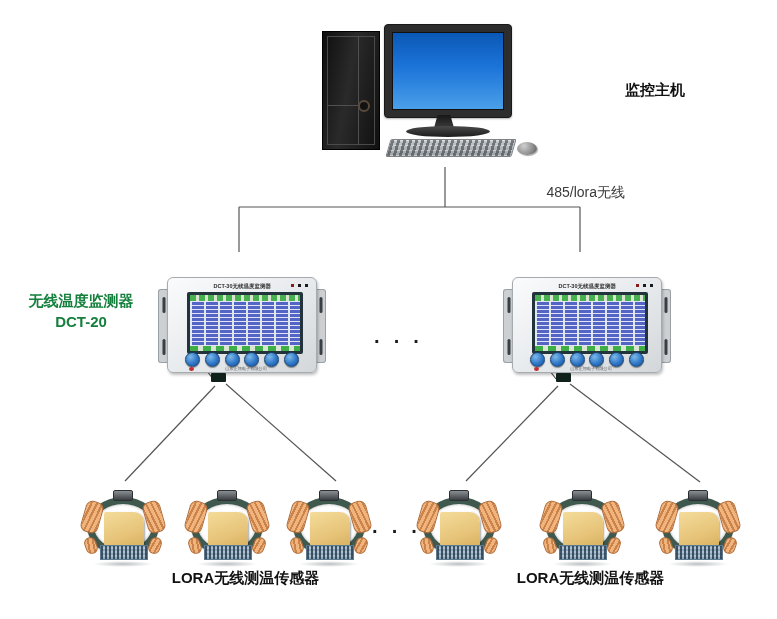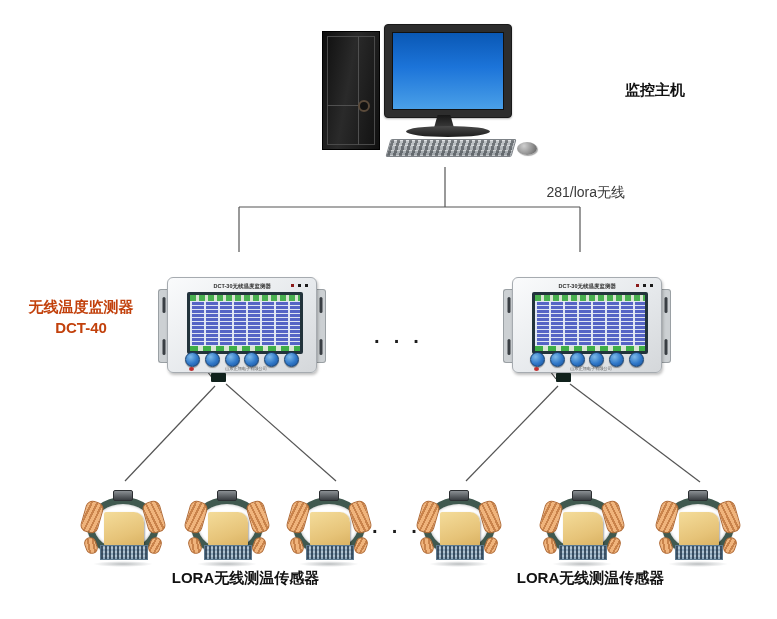--- a/index.html
+++ b/index.html
@@ -39,22 +39,22 @@
       linear-gradient(#c6cacd,#9aa0a5);
     transform:skewX(-16deg);}
   .mouse{left:517px;top:142px;width:20px;height:13px;border-radius:50%;
     background:radial-gradient(circle at 35% 30%,#cfcfcf,#909090 55%,#565656);
     box-shadow:1px 1px 1px rgba(0,0,0,.35);}
 
   
   .host-label{left:535px;top:79px;width:240px;text-align:center;font-weight:bold;
     font-size:15px;line-height:22px;color:#111;}
   .bus-label{left:505px;top:184px;width:120px;text-align:right;font-size:14px;color:#3a3a3a;}
-  .collector-label{left:0;top:296px;width:162px;text-align:center;font-weight:bold;
-    font-size:15px;line-height:21px;color:#c2410c;}
+  .collector-label{left:0;top:290px;width:162px;text-align:center;font-weight:bold;
+    font-size:15px;line-height:21px;color:#15803d;}
   .sensor-label{top:569px;width:235px;text-align:center;font-weight:bold;font-size:15px;color:#111;}
   .ellipsis{font-weight:bold;font-size:20px;letter-spacing:13px;color:#1c1c1c;white-space:nowrap;}
 
   
   .device{width:150px;height:96px;}
   .device-body{position:absolute;inset:0;border:1px solid #a6abb0;border-radius:6px;
     background:linear-gradient(145deg,#fafbfc 0%,#e6e9ec 55%,#d4d7da 100%);
     box-shadow:1px 2px 3px rgba(0,0,0,.25);}
   .wing{position:absolute;top:12px;width:9px;height:72px;background:#ccd0d3;border:1px solid #9aa0a4;}
   .wing.l{left:-9px;border-right:none;border-radius:3px 0 0 3px;}
@@ -140,25 +140,25 @@
   </div>
   <div class="abs monitor-neck"></div>
   <div class="abs monitor-base"></div>
   <div class="abs keyboard"></div>
   <div class="abs mouse"></div>
 
   <div class="abs host-label">
     <div>监控主机</div>
   </div>
 
-  <div class="abs bus-label">281/lora无线</div>
+  <div class="abs bus-label">485/lora无线</div>
 
   <div class="abs collector-label">
     <div>无线温度监测器</div>
-    <div>DCT-40</div>
+    <div>DCT-20</div>
   </div>
 
   <div class="abs device" style="left:167px;top:277px;">
     <div class="wing l">
         <div class="slot t"></div>
         <div class="slot b"></div>
       </div>
     <div class="wing r">
         <div class="slot t"></div>
         <div class="slot b"></div>

